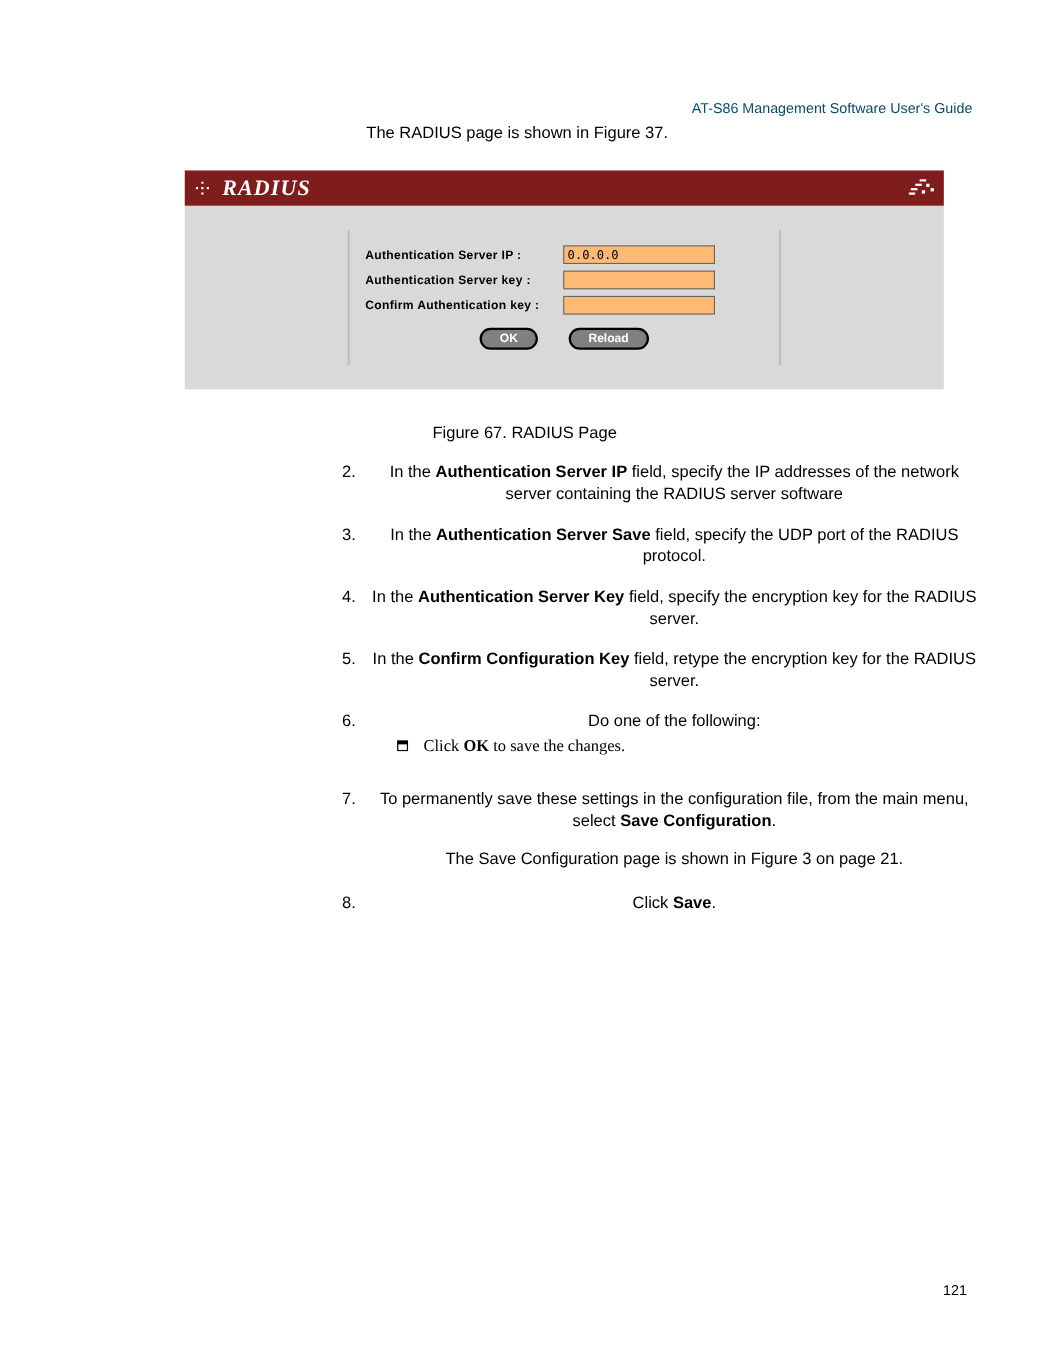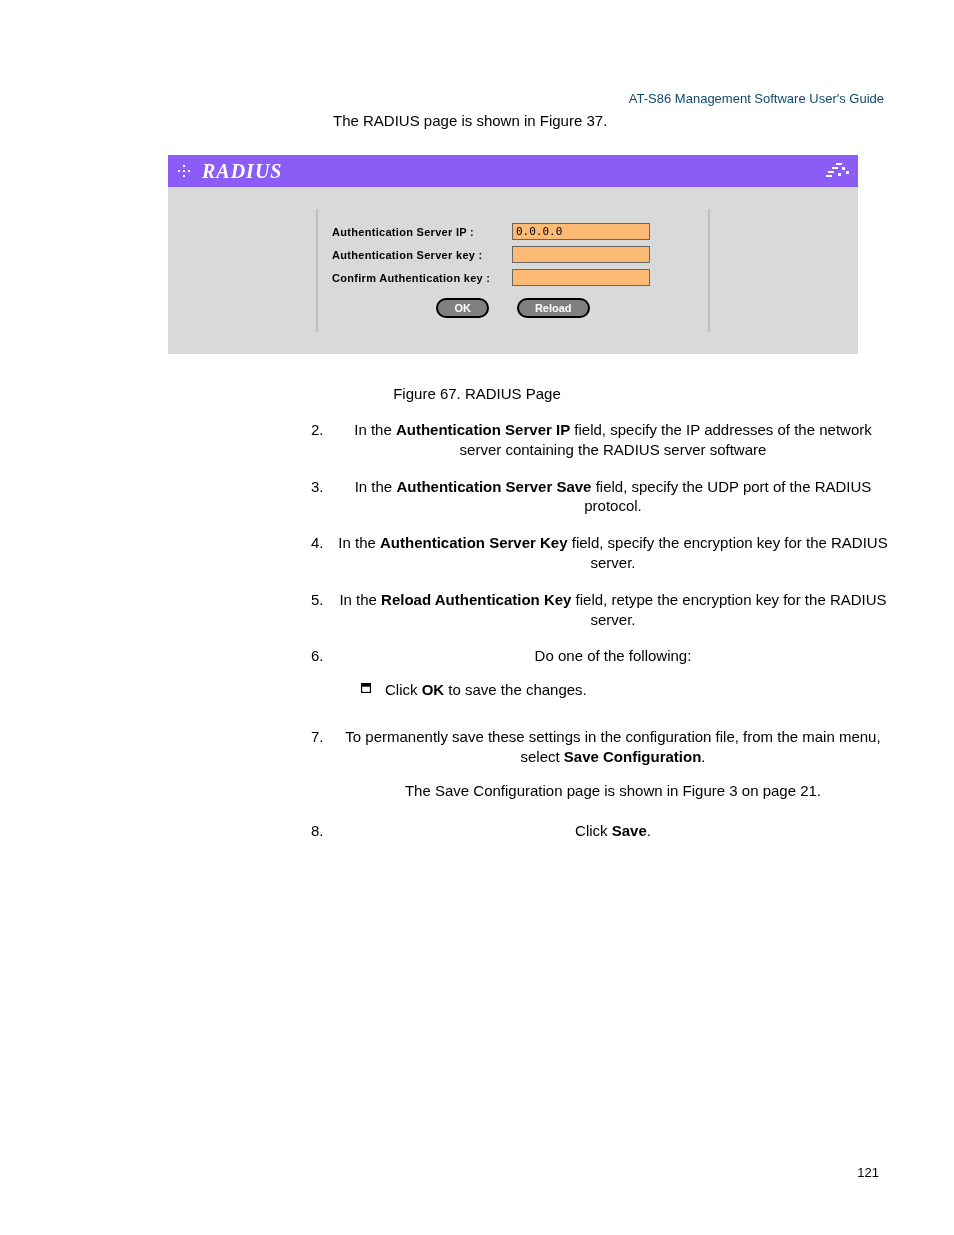--- a/index.html
+++ b/index.html
@@ -28,21 +28,21 @@
   .screenshot {
     position: absolute;
     top: 155px;
     left: 168px;
     width: 690px;
     background: #d9d9d9;
     padding: 0 0 22px 0;
   }
   .titlebar {
     height: 32px;
-    background: #8b5cf6;
+    background: #7f1d1d;
     display: flex;
     align-items: center;
     padding-left: 10px;
     position: relative;
   }
   .titlebar-dot {
     width: 12px; height: 12px;
     display: inline-block;
     margin-right: 12px;
   }
@@ -127,21 +127,21 @@
   }
   .ol-item {
     display: flex;
     margin-bottom: 17px;
   }
   .ol-num {
     width: 26px;
     flex-shrink: 0;
   }
   .ol-body { flex: 1; text-align: center; }
-  .sub-list { margin-top: 14px; }
+  .sub-list { margin-top: 4px; font-family: Liberation Serif, serif; }
   .sub-item {
     display: flex;
     margin-bottom: 10px;
     padding-left: 24px;
   }
   .sub-bullet {
     width: 24px;
     flex-shrink: 0;
     display:flex; align-items:flex-start; justify-content:flex-start;
     padding-top:3px;
@@ -232,21 +232,21 @@
   <div class="ol-item">
     <div class="ol-num">4.</div>
     <div class="ol-body">
       <span>In the </span><b>Authentication Server Key</b><span> field, specify the encryption key for the RADIUS server.</span>
     </div>
   </div>
 
   <div class="ol-item">
     <div class="ol-num">5.</div>
     <div class="ol-body">
-      <span>In the </span><b>Reload Authentication Key</b><span> field, retype the encryption key for the RADIUS server.</span>
+      <span>In the </span><b>Confirm Configuration Key</b><span> field, retype the encryption key for the RADIUS server.</span>
     </div>
   </div>
 
   <div class="ol-item">
     <div class="ol-num">6.</div>
     <div class="ol-body">
       <span>Do one of the following:</span>
       <div class="sub-list">
         <div class="sub-item">
           <span class="sub-bullet">

